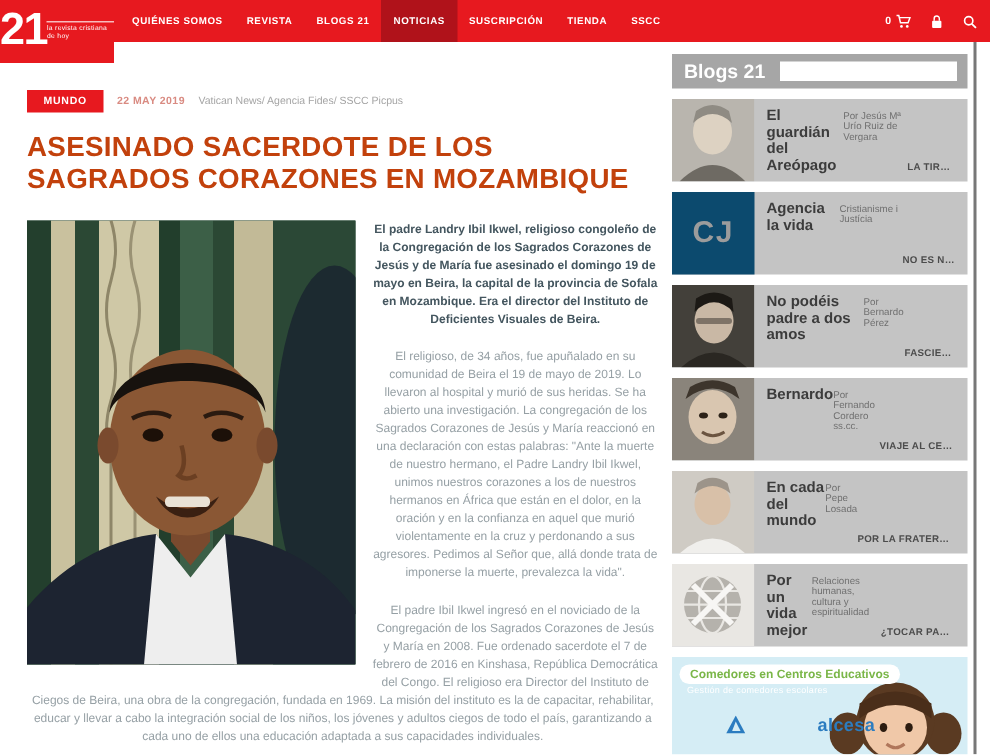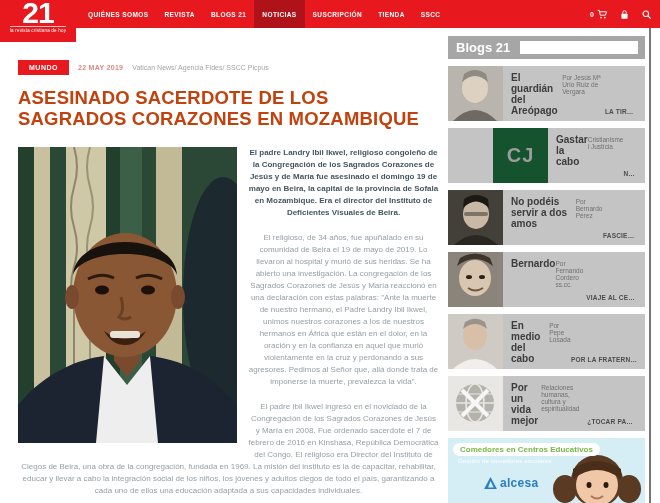--- a/index.html
+++ b/index.html
@@ -27,21 +27,21 @@
     padding-right:8px;
   }
   .cart-group { display:flex; align-items:center; gap:3px; }
   .cart-count { color:#fff; font-size:7px; font-weight:bold; }
   .tb-icon { width:11px; height:11px; display:block; }
 
   
   .logo {
     position:absolute; left:0; top:0; width:76px; height:42px;
     background:#e7191f; z-index:6; color:#fff;
-    display:flex; flex-direction:column; align-items:center; justify-content:flex-start;
+    display:flex; flex-direction:row; align-items:center; justify-content:center;
     padding-bottom:2px; cursor:pointer;
   }
   .logo-number { font-size:30px; font-weight:bold; line-height:.85; letter-spacing:-1px; }
   .logo-tagline { font-size:4.5px; letter-spacing:.2px; border-top:1px solid rgba(255,255,255,.7); padding-top:1px; }
 
   
   .right-divider { position:absolute; left:649px; top:28px; width:2px; height:475px; background:#777; }
 
   
   .article { position:absolute; left:18px; top:60px; width:421px; }
@@ -67,40 +67,40 @@
     height:23px; background:#a6a6a6; display:flex; align-items:center;
     padding:0 7px 0 8px;
   }
   .sb-title { color:#fff; font-size:13px; font-weight:bold; white-space:nowrap; }
   .sb-whitebar { flex:1; height:13px; background:#fff; margin-left:10px; }
   .sb-item {
     margin-top:7px; background:#c4c4c4; height:55px; display:flex; cursor:pointer;
   }
   .sb-avatar { width:55px; flex:none; overflow:hidden; position:relative; }
   .sb-avatar svg { width:55px; height:55px; display:block; }
-  .av-cj { background:#14532d; display:flex; align-items:center; justify-content:center;margin-left:45px; }
+  .av-cj { background:#0c4a6e; display:flex; align-items:center; justify-content:center; }
   .av-cj span { font-size:20px; font-weight:bold; color:#9c9c9c; letter-spacing:1px; }
   .sb-texts { flex:1; padding:6px 8px 6px 8px; display:flex; flex-direction:row; min-width:0; }
   .sb-item-title { font-size:10px; font-weight:bold; color:#3c3c3c; line-height:1.1; }
   .sb-item-author { font-size:6.5px; color:#707070; margin-top:2px; }
   .sb-item-post {
     margin-top:auto; font-size:6.5px; font-weight:bold; color:#4c4c4c;
     text-transform:uppercase; letter-spacing:.2px; white-space:nowrap;
     overflow:hidden; text-overflow:ellipsis;
   }
 
   
   .ad { margin-top:7px; height:71px; background:#d5edf5; position:relative; overflow:hidden; cursor:pointer; }
   .ad-title {
     position:absolute; left:5px; top:5px; background:#fff; border-radius:8px;
     padding:2px 7px; color:#7ab648; font-size:8px; font-weight:bold; white-space:nowrap;
   }
   .ad-subtitle { position:absolute; left:10px; top:20px; color:#fff; font-size:6px; letter-spacing:.2px; }
   .ad-brand { position:absolute; left:36px; top:38px; display:flex; align-items:center; gap:3px; }
-  .ad-brand-text { color:#2b7cc0; font-size:12px; font-weight:bold; letter-spacing:.3px; }
+  .ad-brand-text { color:#2b7cc0; font-size:12px; font-weight:bold; letter-spacing:.3px;margin-left:45px; }
   .ad-girl { position:absolute; right:0; bottom:-4px; width:92px; height:62px; }
 </style>
 </head>
 <body>
 
 <div class="page">
 
   <header class="topbar">
     <nav class="menu">
       <div class="menu-item">QUIÉNES SOMOS</div>
@@ -207,38 +207,38 @@
         <div class="sb-item-author">Por Jesús Mª Urío Ruiz de Vergara</div>
         <div class="sb-item-post">LA TIRANÍA DE LA LEY</div>
       </div>
     </div>
 
     <div class="sb-item">
       <div class="sb-avatar av-cj">
         <span>CJ</span>
       </div>
       <div class="sb-texts">
-        <div class="sb-item-title">Gastar la cabo</div>
+        <div class="sb-item-title">Agencia la vida</div>
         <div class="sb-item-author">Cristianisme i Justícia</div>
         <div class="sb-item-post">NO ES NORMAL</div>
       </div>
     </div>
 
     <div class="sb-item">
       <div class="sb-avatar">
         <svg viewBox="0 0 55 55">
             <rect width="55" height="55" fill="#43403a"></rect>
             <ellipse cx="28" cy="24" rx="13" ry="15" fill="#c9b8a5"></ellipse>
             <path d="M6 55 q22 -20 44 0 Z" fill="#2a2722"></path>
             <path d="M15 18 q13 -13 26 0 l-1 -9 q-12 -8 -24 0 Z" fill="#1c1915"></path>
             <rect x="16" y="22" width="24" height="4" rx="2" fill="#6b6257" opacity=".8"></rect>
           </svg>
       </div>
       <div class="sb-texts">
-        <div class="sb-item-title">No podéis servir a dos amos</div>
+        <div class="sb-item-title">No podéis padre a dos amos</div>
         <div class="sb-item-author">Por Bernardo Pérez</div>
         <div class="sb-item-post">FASCIES AD PORTAM</div>
       </div>
     </div>
 
     <div class="sb-item">
       <div class="sb-avatar">
         <svg viewBox="0 0 55 55">
             <rect width="55" height="55" fill="#8a847b"></rect>
             <ellipse cx="27" cy="26" rx="16" ry="18" fill="#d9c6b0"></ellipse>
@@ -258,21 +258,21 @@
     <div class="sb-item">
       <div class="sb-avatar">
         <svg viewBox="0 0 55 55">
             <rect width="55" height="55" fill="#cfcbc4"></rect>
             <ellipse cx="27" cy="22" rx="12" ry="14" fill="#d8c0a8"></ellipse>
             <path d="M5 55 q22 -20 44 0 Z" fill="#f0efec"></path>
             <path d="M15 15 q12 -10 24 0 l-2 -7 q-10 -7 -20 0 Z" fill="#9c948a"></path>
           </svg>
       </div>
       <div class="sb-texts">
-        <div class="sb-item-title">En medio del cabo</div>
+        <div class="sb-item-title">En cada del mundo</div>
         <div class="sb-item-author">Por Pepe Losada</div>
         <div class="sb-item-post">POR LA FRATERNIDAD RELIGIOSA EN EXTR...</div>
       </div>
     </div>
 
     <div class="sb-item">
       <div class="sb-avatar">
         <svg viewBox="0 0 55 55">
             <rect width="55" height="55" fill="#e9e7e3"></rect>
             <circle cx="27" cy="27" r="19" fill="#b5b2ac"></circle>

